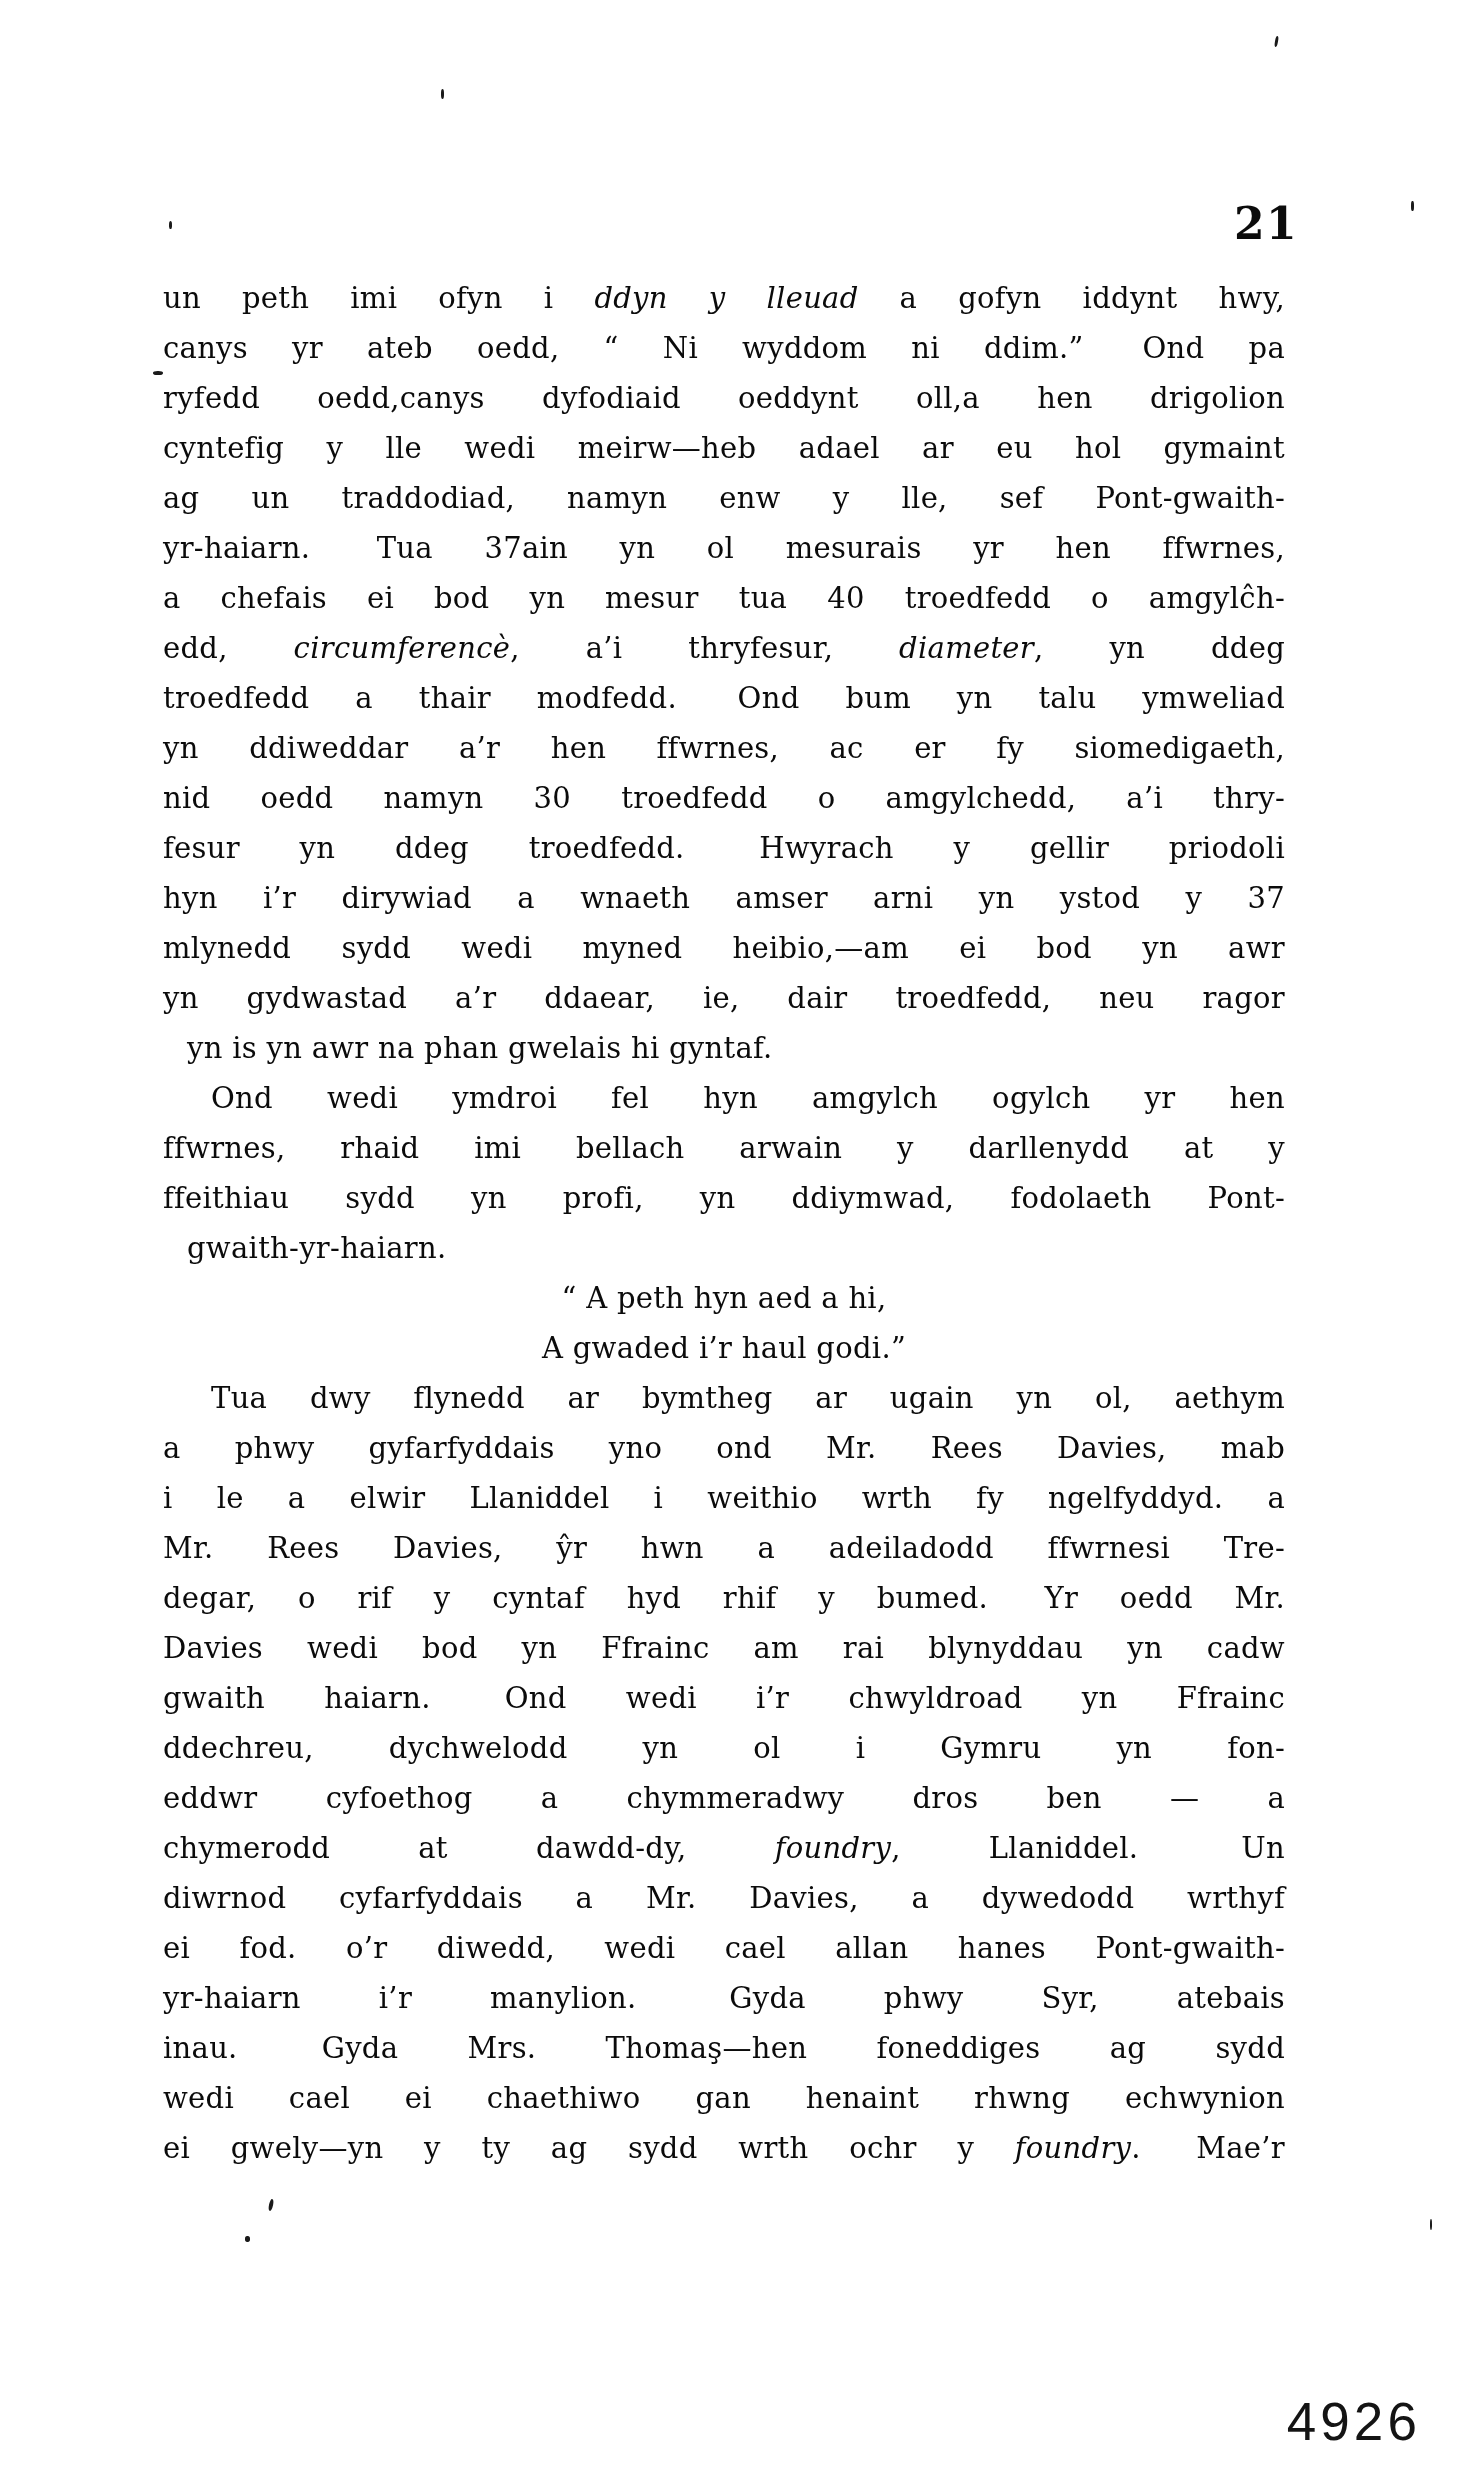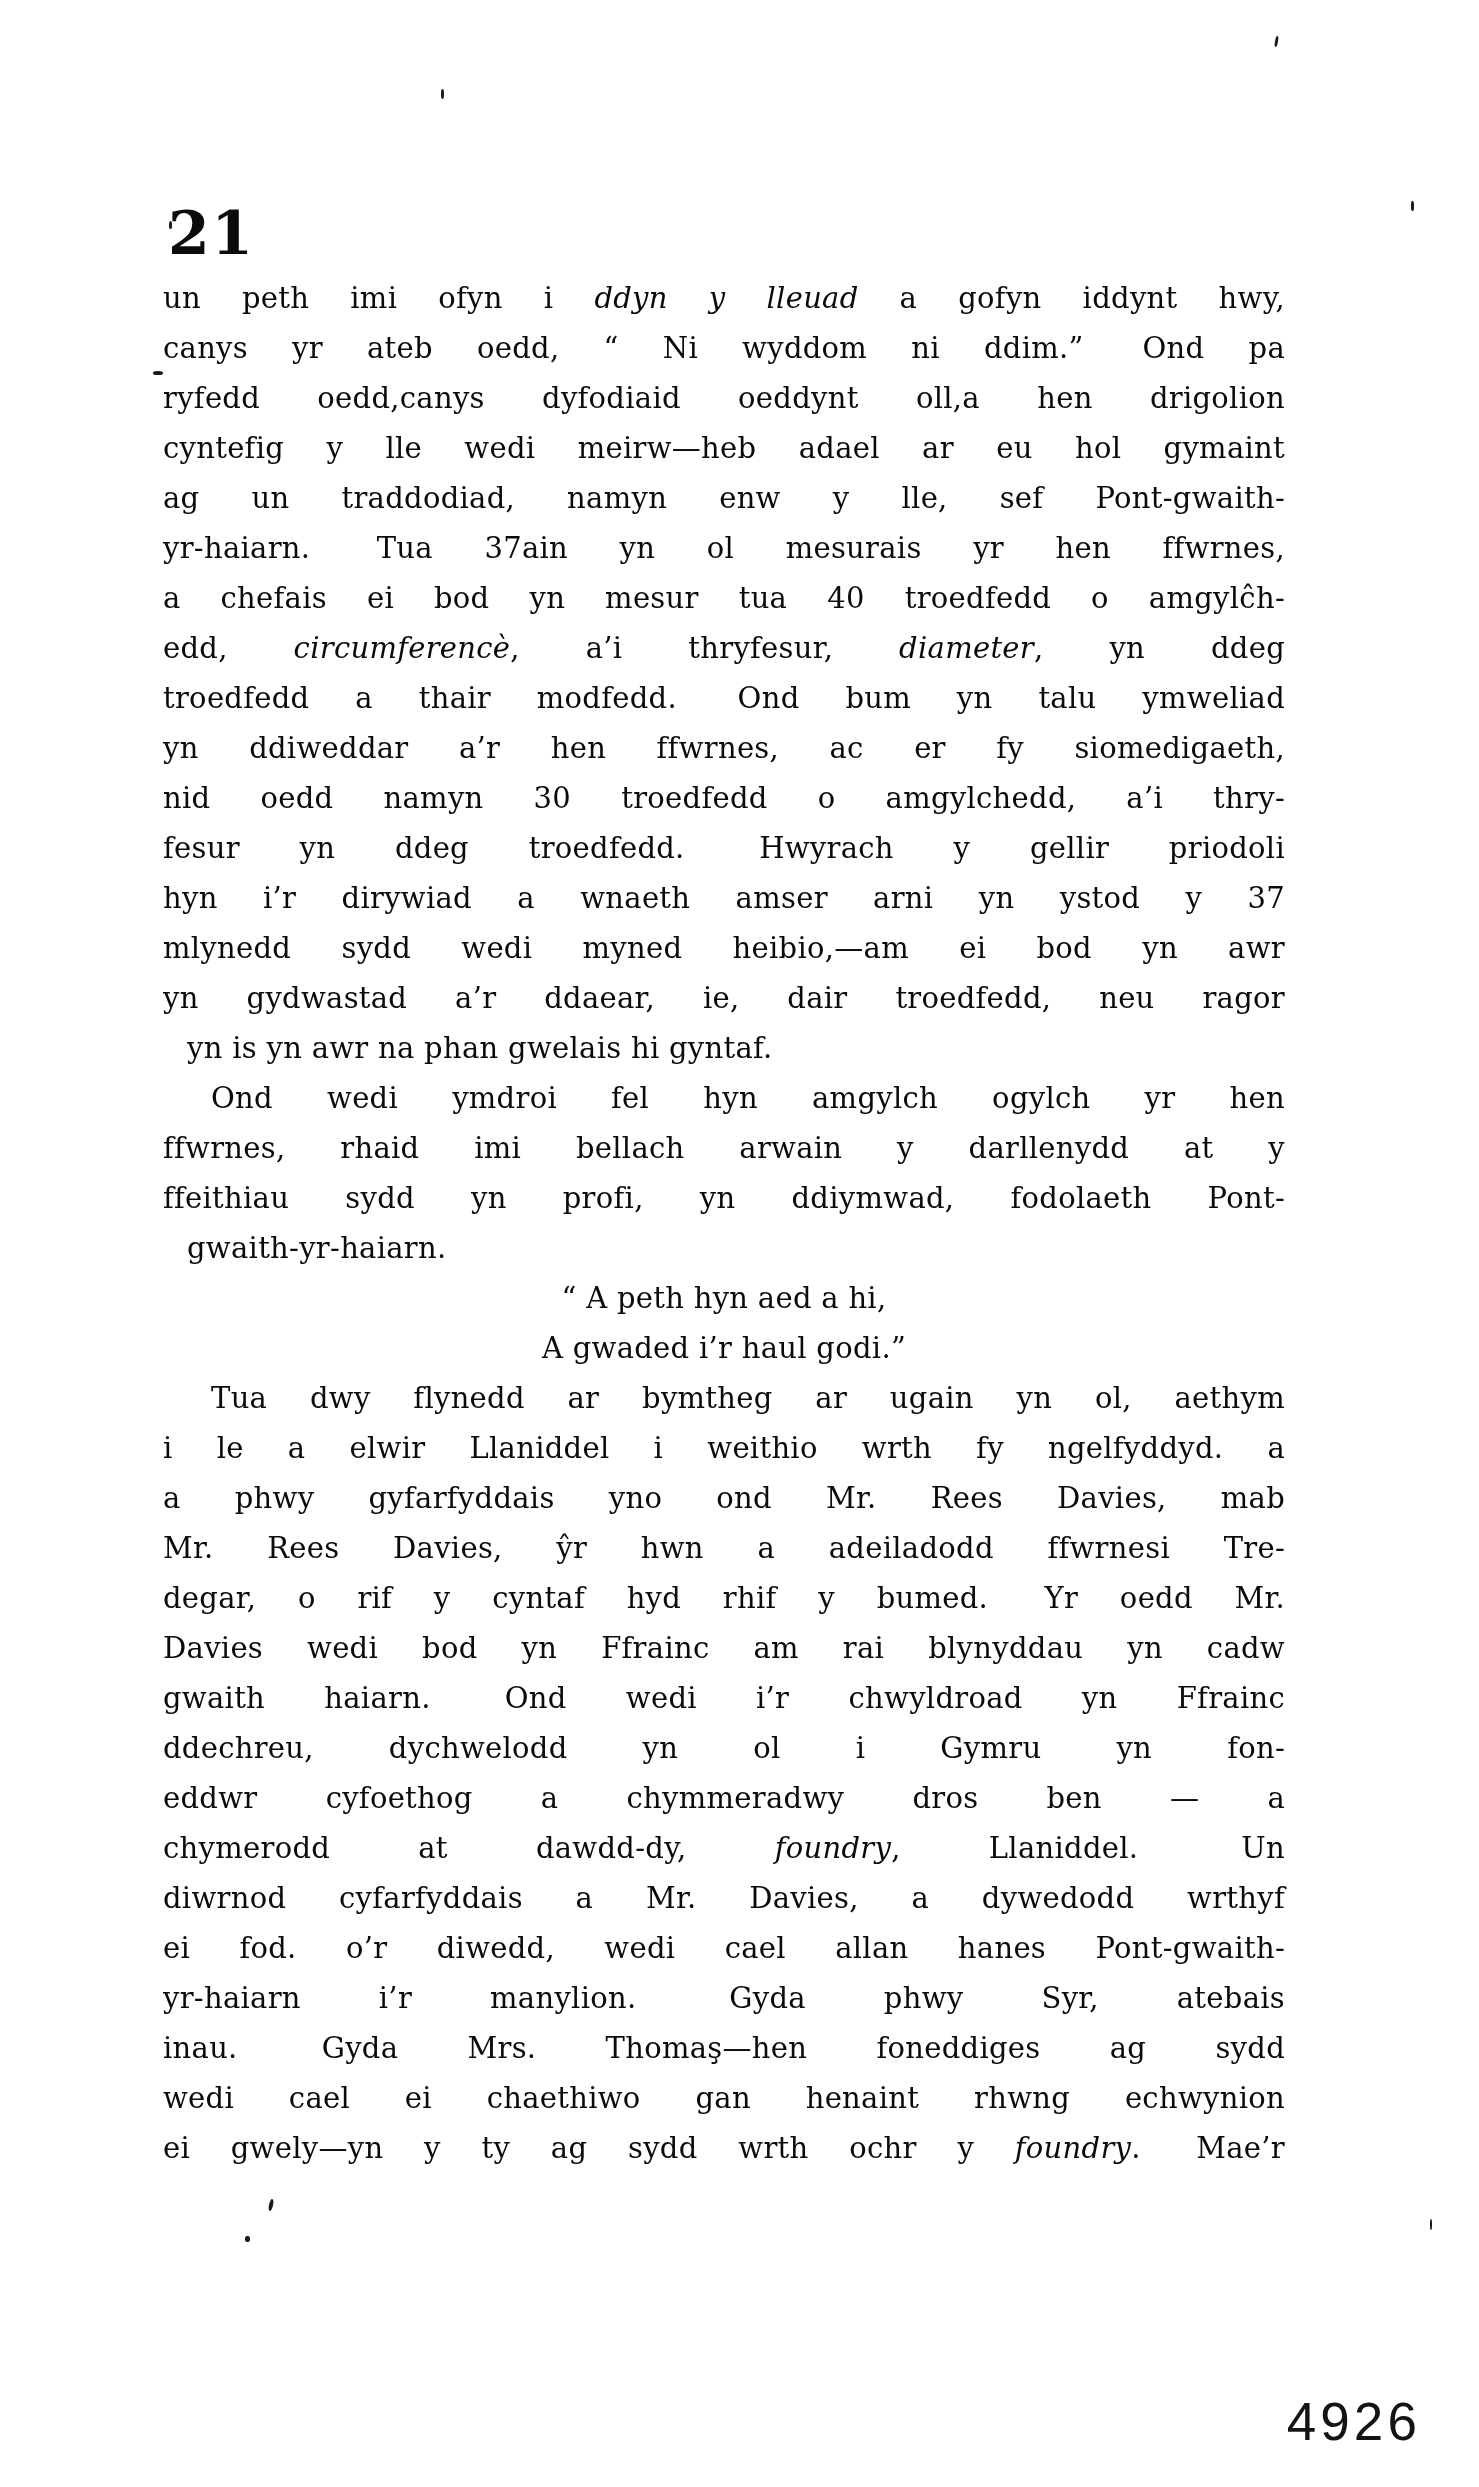--- a/index.html
+++ b/index.html
@@ -6,23 +6,23 @@
   body {
     width:1479px; height:2487px;
     background:#ffffff;
     position:relative;
     overflow:hidden;
     font-family:"DejaVu Serif", serif;
   }
   .page { position:absolute; inset:0; }
   .page-number {
     position:absolute;
-    left:168px; top:198px; width:1122px;
-    text-align:left;
-    font-size:60px; font-weight:bold;
+    left:176px; top:198px; width:1122px;
+    text-align:right;
+    font-size:44px; font-weight:bold;
     color:#0b0b0b;
     letter-spacing:1.4px;
   }
   .text-block {
     position:absolute;
     left:163px; top:273px; width:1122px;
     color:#0b0b0b;
   }
   .line {
     height:50px; line-height:50px;
@@ -73,22 +73,22 @@
       <div class="line"><span>mlynedd sydd wedi myned heibio,—am ei bod yn awr</span></div>
       <div class="line"><span>yn gydwastad a’r ddaear, ie, dair troedfedd, neu ragor</span></div>
       <div class="line nojust"><span>yn is yn awr na phan gwelais hi gyntaf.</span></div>
       <div class="line indent"><span>Ond wedi ymdroi fel hyn amgylch ogylch yr hen</span></div>
       <div class="line"><span>ffwrnes, rhaid imi bellach arwain y darllenydd at y</span></div>
       <div class="line"><span>ffeithiau sydd yn profi, yn ddiymwad, fodolaeth Pont-</span></div>
       <div class="line nojust"><span>gwaith-yr-haiarn.</span></div>
       <div class="line center"><span>“ A peth hyn aed a hi,</span></div>
       <div class="line center"><span>A gwaded i’r haul godi.”</span></div>
       <div class="line indent"><span>Tua dwy flynedd ar bymtheg ar ugain yn ol, aethym</span></div>
+      <div class="line"><span>a phwy gyfarfyddais yno ond Mr. Rees Davies, mab</span></div>
       <div class="line"><span>i le a elwir Llaniddel i weithio wrth fy ngelfyddyd. a</span></div>
-      <div class="line"><span>a phwy gyfarfyddais yno ond Mr. Rees Davies, mab</span></div>
       <div class="line"><span>Mr. Rees Davies, ŷr hwn a adeiladodd ffwrnesi Tre-</span></div>
       <div class="line"><span>degar, o rif y cyntaf hyd rhif y bumed.  Yr oedd Mr.</span></div>
       <div class="line"><span>Davies wedi bod yn Ffrainc am rai blynyddau yn cadw</span></div>
       <div class="line"><span>gwaith haiarn.  Ond wedi i’r chwyldroad yn Ffrainc</span></div>
       <div class="line"><span>ddechreu, dychwelodd yn ol i Gymru yn fon-</span></div>
       <div class="line"><span>eddwr cyfoethog a chymmeradwy dros ben — a</span></div>
       <div class="line"><span>chymerodd at dawdd-dy, </span><em>foundry</em><span>, Llaniddel.  Un</span></div>
       <div class="line"><span>diwrnod cyfarfyddais a Mr. Davies, a dywedodd wrthyf</span></div>
       <div class="line"><span>ei fod. o’r diwedd, wedi cael allan hanes Pont-gwaith-</span></div>
       <div class="line"><span>yr-haiarn i’r manylion.  Gyda phwy Syr, atebais</span></div>

